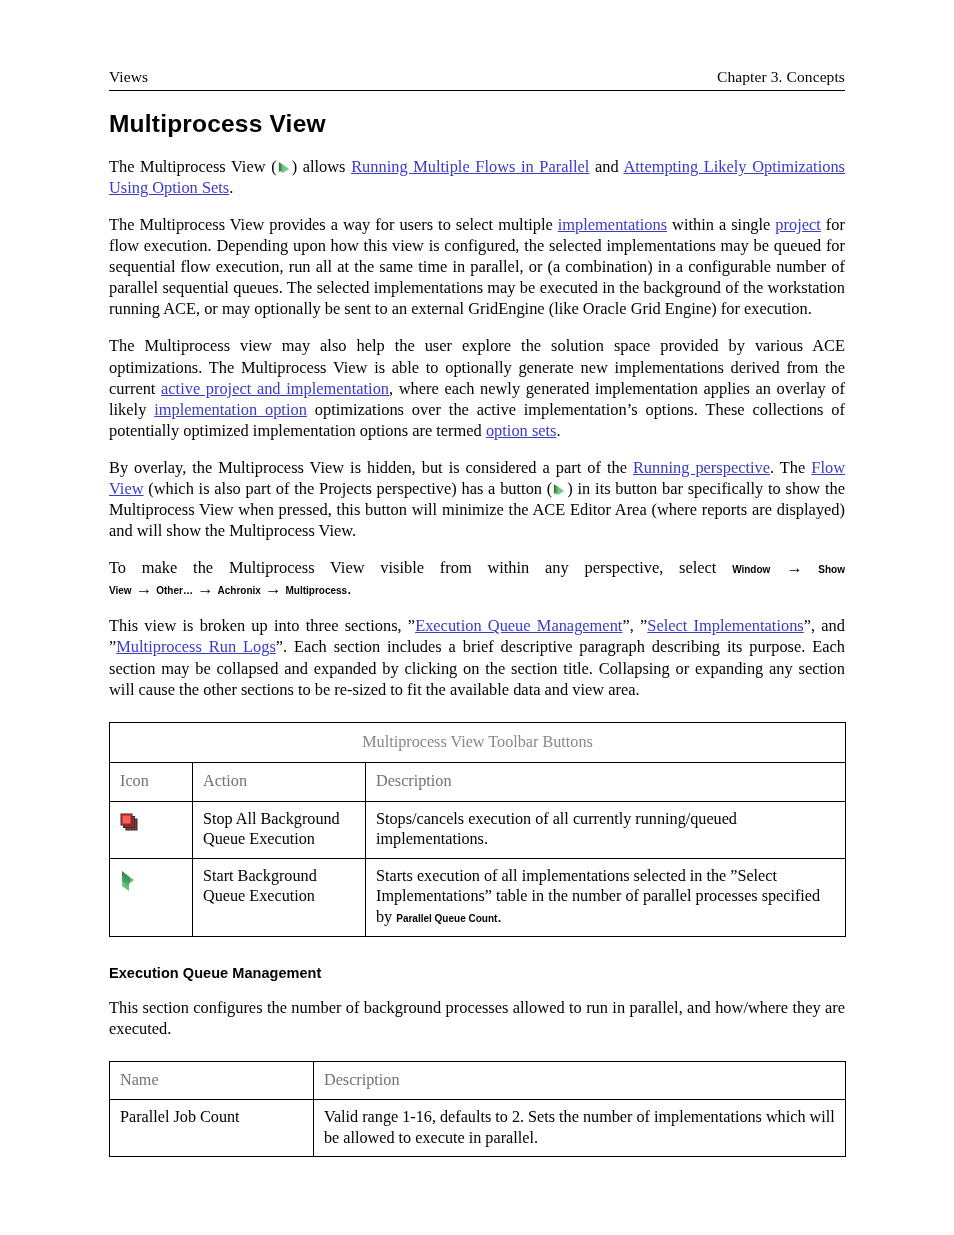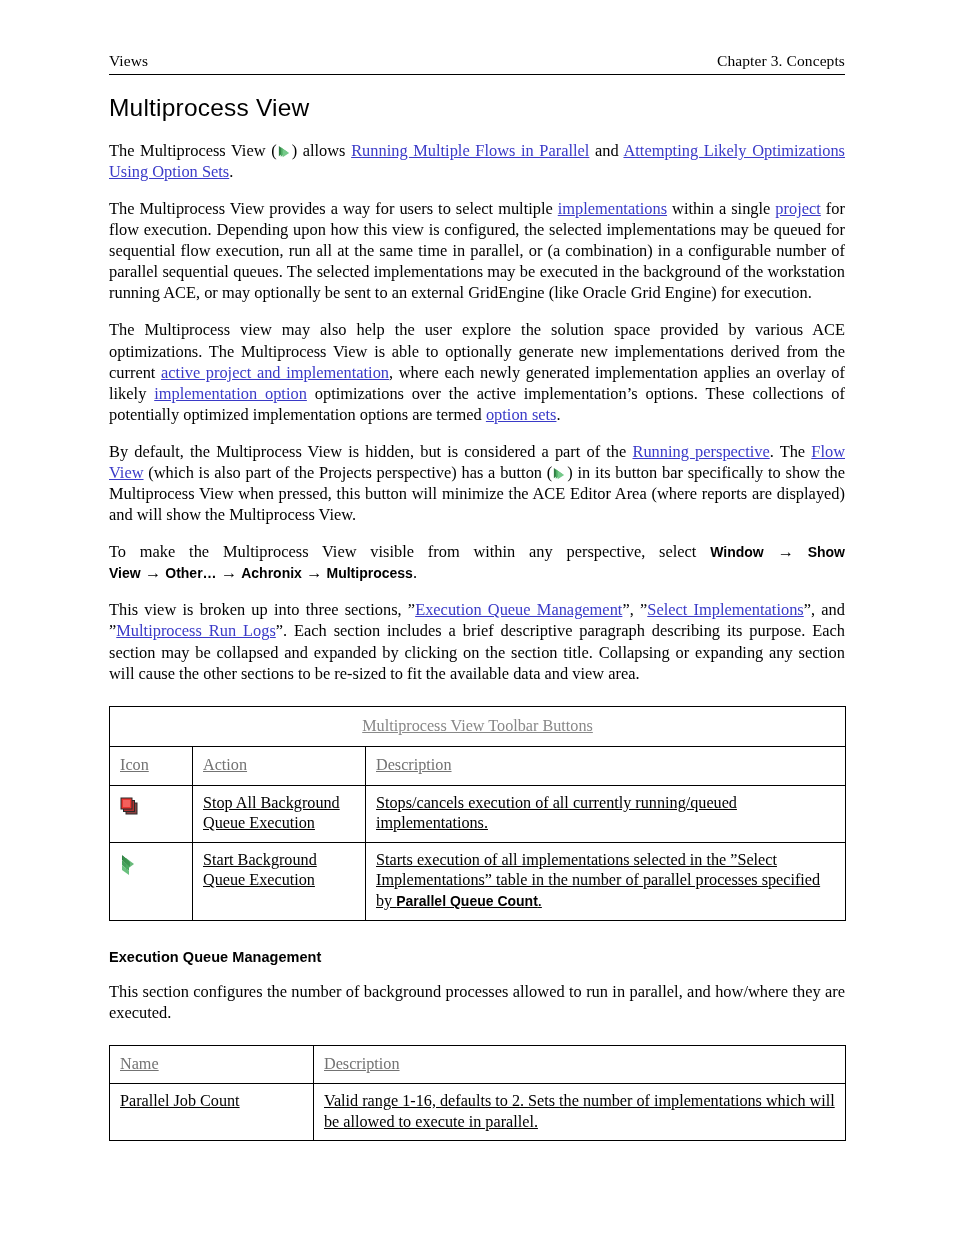--- a/index.html
+++ b/index.html
@@ -27,33 +27,33 @@
     top: 0;
     width: 736px;
   }
 
   
   .runhead {
     display: flex;
     justify-content: space-between;
     align-items: baseline;
     font-size: 15.5px;
-    padding-top: 52px;
+    padding-top: 68px;
     letter-spacing: 0.1px;
   }
   .runhead-rule {
     border-bottom: 1.6px solid #000;
     margin-top: 4px;
   }
 
   
   h1.doc-title {
     font-family: "Liberation Sans", "DejaVu Sans", sans-serif;
     font-size: 24.5px;
-    font-weight: normal;
+    font-weight: bold;
     letter-spacing: 0.2px;
     margin: 20px 0 4px 0;
     line-height: 1.1;
   }
   h2.sub-head {
     font-family: "Liberation Sans", "DejaVu Sans", sans-serif;
     font-size: 14.5px;
     font-weight: bold;
     margin: 28px 0 0 0;
     letter-spacing: 0.05px;
@@ -63,21 +63,21 @@
   p.para {
     font-size: 16.4px;
     line-height: 1.285;
     text-align: justify;
     text-justify: inter-word;
     margin: 16px 0 0 0;
     hyphens: none;
   }
   p.para.first { margin-top: 18px; }
   .lnk { color: #3a3ac8; }
-  .bold { font-weight: bold; font-family: "Liberation Sans","DejaVu Sans",sans-serif; font-size: 14px;}
+  .bold { font-weight: bold; font-family: "Liberation Sans","DejaVu Sans",sans-serif; font-size: 10px;}
   .arrow { font-weight: bold; }
 
   
   .icon-inline {
     display: inline-block;
     width: 15px;
     height: 15px;
     vertical-align: -3px;
     position: relative;
   }
@@ -90,21 +90,20 @@
     table-layout: fixed;
   }
   table.doc-table td, table.doc-table th {
     border: 1.2px solid #000;
     padding: 7px 10px 8px 10px;
     vertical-align: top;
     font-size: 16.2px;
     line-height: 1.27;
     text-align: left;
     font-weight: normal;
-    text-decoration: underline;
   }
   .tbl-caption {
     text-align: center !important;
     color: #888888;
     font-size: 16.2px;
     padding: 9px 10px 10px 10px !important;
   }
   .tbl-colhead {
     color: #737373;
     font-size: 16.2px;
@@ -146,21 +145,21 @@
 
     <p class="para">
       <span>The Multiprocess View provides a way for users to select multiple </span><a class="lnk" href="#">implementations</a><span> within a single </span><a class="lnk" href="#">project</a><span> for flow execution. Depending upon how this view is configured, the selected implementations may be queued for sequential flow execution, run all at the same time in parallel, or (a combination) in a configurable number of parallel sequential queues. The selected implementations may be executed in the background of the workstation running ACE, or may optionally be sent to an external GridEngine (like Oracle Grid Engine) for execution.</span>
     </p>
 
     <p class="para">
       <span>The Multiprocess view may also help the user explore the solution space provided by various ACE optimizations. The Multiprocess View is able to optionally generate new implementations derived from the current </span><a class="lnk" href="#">active project and implementation</a><span>, where each newly generated implementation applies an overlay of likely </span><a class="lnk" href="#">implementation option</a><span> optimizations over the active implementation’s options. These collections of potentially optimized implementation options are termed </span><a class="lnk" href="#">option sets</a><span>.</span>
     </p>
 
     <p class="para">
-      <span>By default, the Multiprocess View is hidden, but is considered a part of the </span><a class="lnk" href="#">Running perspective</a><span>. The </span><a class="lnk" href="#">Flow View</a><span> (which is also part of the Projects perspective) has a button (</span><span class="icon-inline"><svg width="15" height="15" viewBox="0 0 16 16">
+      <span>By overlay, the Multiprocess View is hidden, but is considered a part of the </span><a class="lnk" href="#">Running perspective</a><span>. The </span><a class="lnk" href="#">Flow View</a><span> (which is also part of the Projects perspective) has a button (</span><span class="icon-inline"><svg width="15" height="15" viewBox="0 0 16 16">
             <g>
               <polygon points="2,2 9,7.5 2,13" fill="#2f7d42"></polygon>
               <polygon points="4,3.5 11,8.5 4,13.5" fill="#4eae63"></polygon>
               <polygon points="6,5 13,9.5 6,14" fill="#76c98a"></polygon>
             </g>
           </svg></span><span>) in its button bar specifically to show the Multiprocess View when pressed, this button will minimize the ACE Editor Area (where reports are displayed) and will show the Multiprocess View.</span>
     </p>
 
     <p class="para">
       <span>To make the Multiprocess View visible from within any perspective, select </span><span class="bold">Window</span>&nbsp;<span class="arrow">→</span>&nbsp;<span class="bold">Show View</span>&nbsp;<span class="arrow">→</span>&nbsp;<span class="bold">Other…</span>&nbsp;<span class="arrow">→</span>&nbsp;<span class="bold">Achronix</span>&nbsp;<span class="arrow">→</span>&nbsp;<span class="bold">Multiprocess</span><span>.</span>

